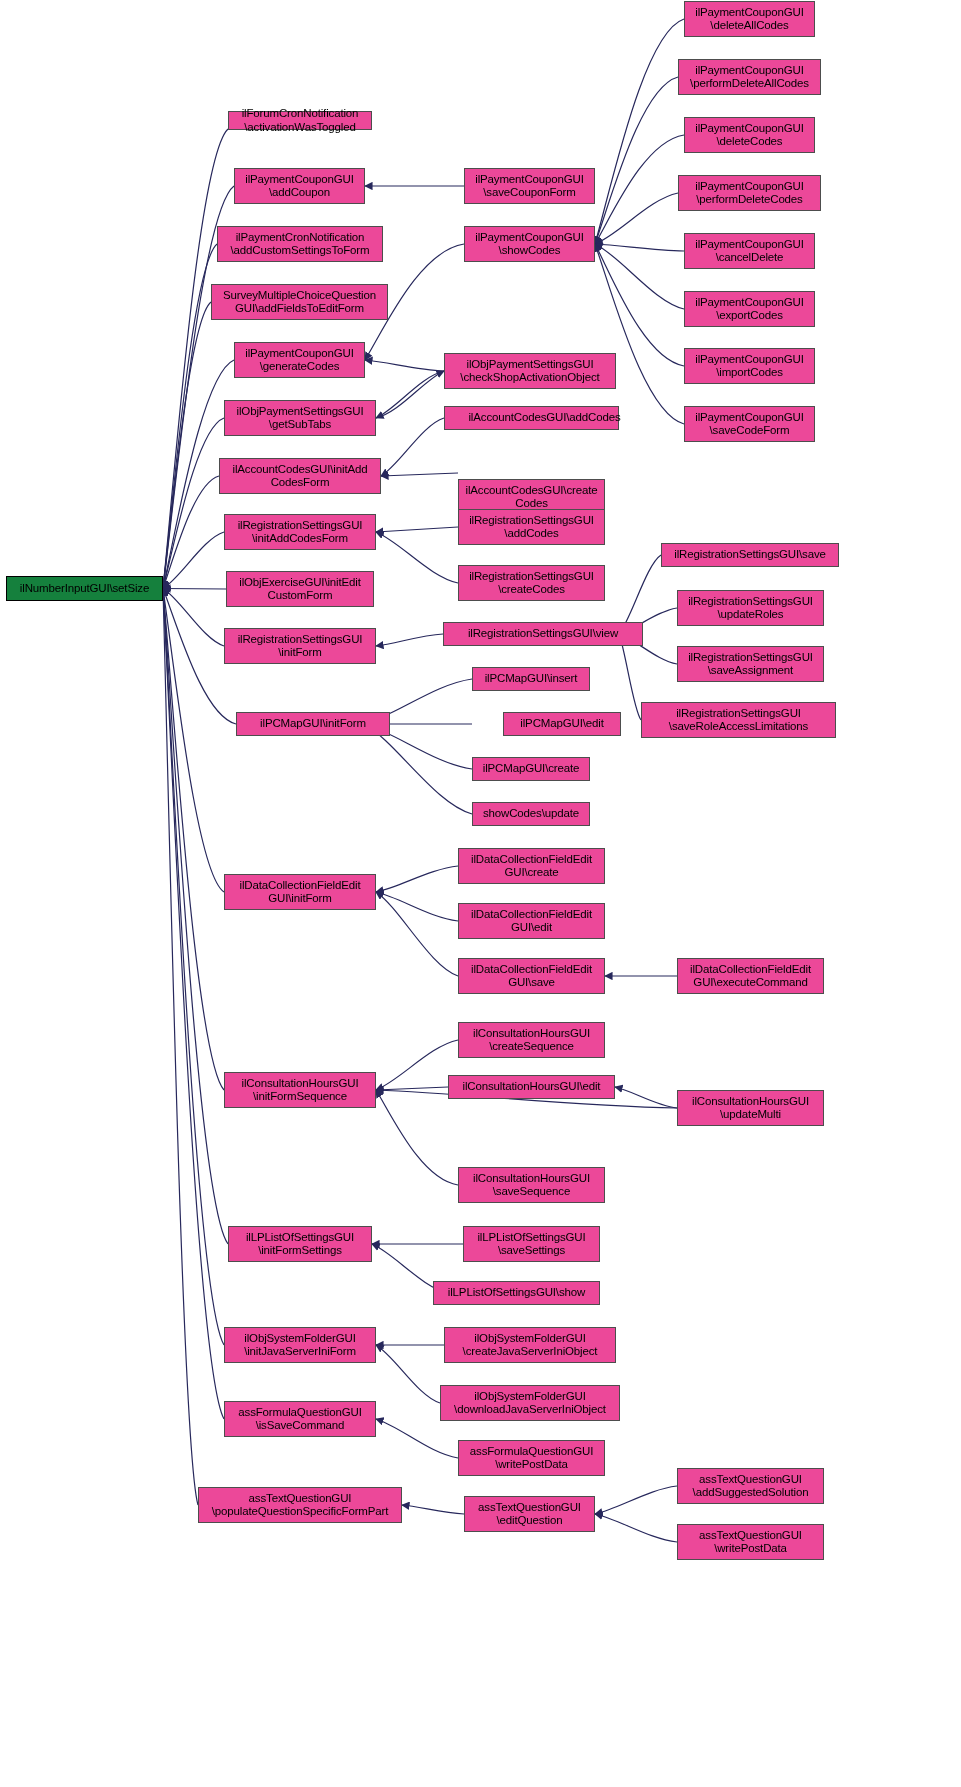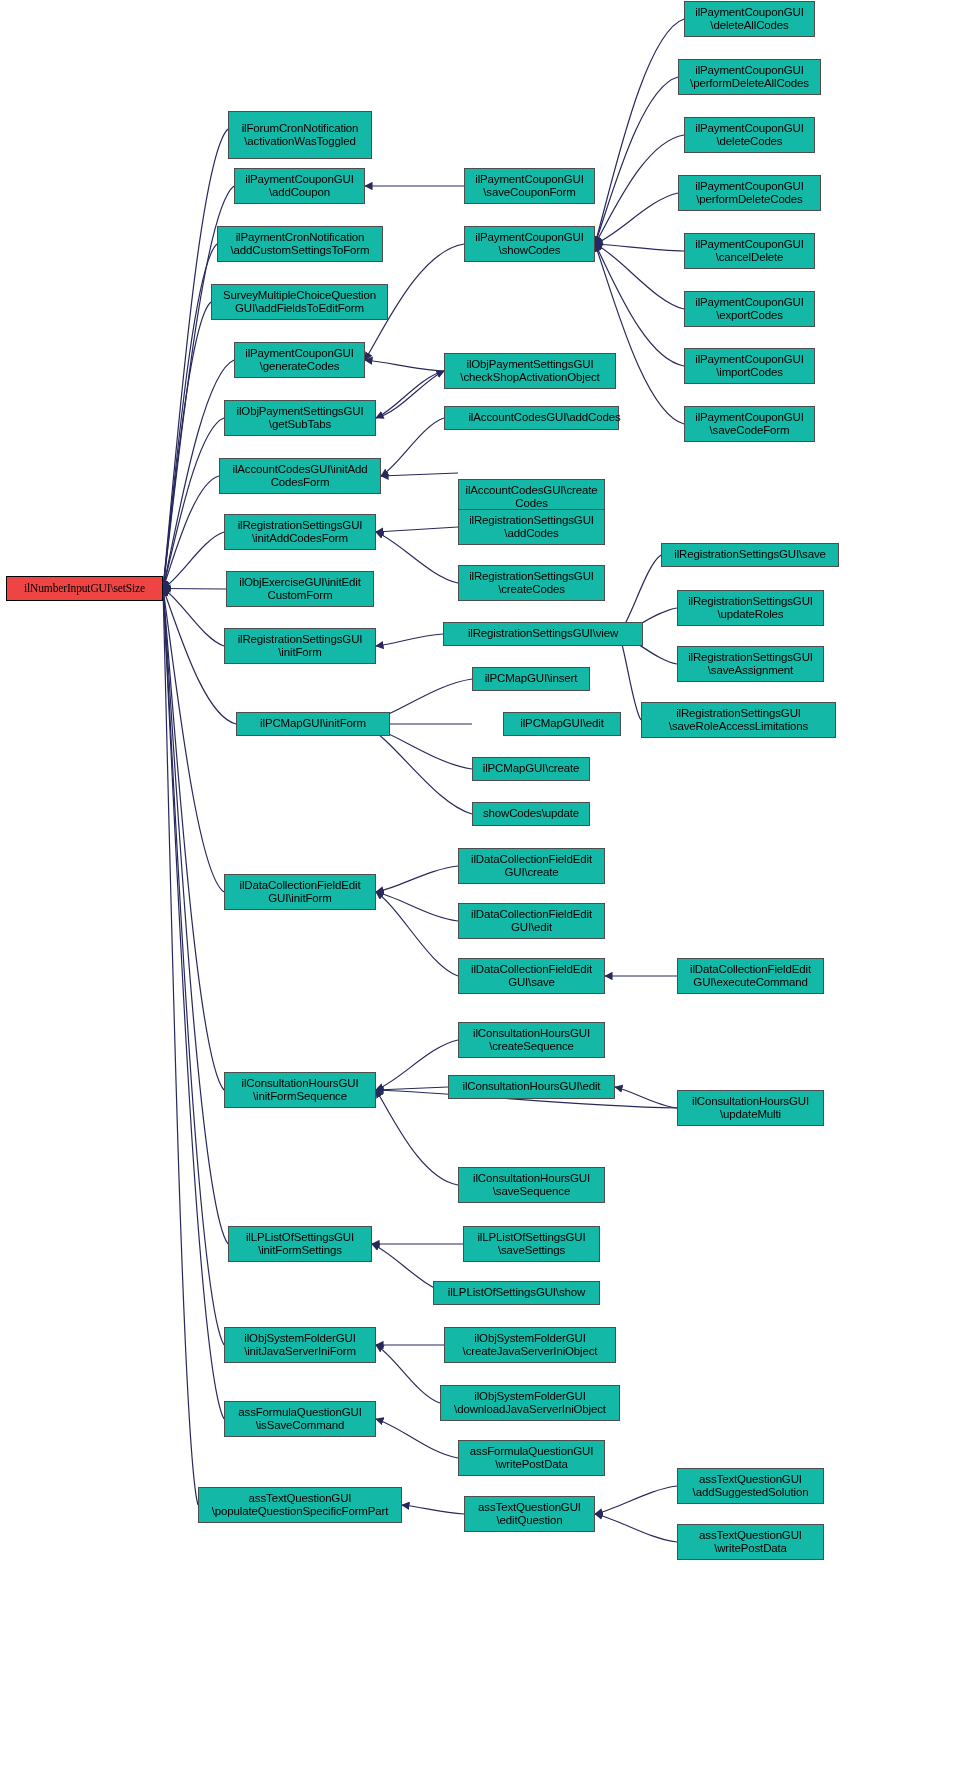--- a/index.html
+++ b/index.html
@@ -15,36 +15,35 @@
   svg#edges{
     position:absolute;
     left:0; top:0;
     width:961px; height:1787px;
     pointer-events:none;
   }
   .node{
     position:absolute;
     box-sizing:border-box;
     border:1px solid #4d4d4d;
-    background:#14b8a6;
+    background:#ec4899;
     color:#000000;
     display:flex;
     align-items:center;
     justify-content:center;
     text-align:center;
     font-size:11.5px;
     line-height:13.5px;
     letter-spacing:-0.15px;
     white-space:pre-line;
     padding:1px 2px;
   }
   .node.root{
-    background:#ef4444;
+    background:#15803d;
     border-color:#000000;
-    font-family:Liberation Serif, serif;
   }
 </style>
 </head>
 <body>
 
 <div id="canvas">
   <svg id="edges" xmlns="http://www.w3.org/2000/svg">
     <defs>
       <marker id="arrow" viewBox="0 0 10 10" refX="9" refY="5" markerWidth="7" markerHeight="7" orient="auto-start-reverse">
         <path d="M 0 0 L 10 5 L 0 10 z" fill="#27285c"></path>
@@ -108,21 +107,21 @@
         <path d="M 641 720 C 633.3 709.68, 625.6 651.2, 619 634" fill="none" stroke="#27285c" stroke-width="1.2" marker-end="url(#arrow)"></path>
         <path d="M 677 976 L 605 976" fill="none" stroke="#27285c" stroke-width="1.2" marker-end="url(#arrow)"></path>
         <path d="M 677 1108 C 655.3 1105.48, 633.6 1091.2, 615 1087" fill="none" stroke="#27285c" stroke-width="1.2" marker-end="url(#arrow)"></path>
         <path d="M 677 1108 C 571.65 1105.84, 466.3 1093.6, 376 1090" fill="none" stroke="#27285c" stroke-width="1.2" marker-end="url(#arrow)"></path>
         <path d="M 677 1486 C 648.3 1489.36, 619.6 1508.4, 595 1514" fill="none" stroke="#27285c" stroke-width="1.2" marker-end="url(#arrow)"></path>
         <path d="M 677 1542 C 648.3 1538.64, 619.6 1519.6, 595 1514" fill="none" stroke="#27285c" stroke-width="1.2" marker-end="url(#arrow)"></path>
       </g>
   </svg>
   <div id="nodes-layer">
       <div class="node root" style="left: 6px; top: 576px; width: 157px; height: 25px;">ilNumberInputGUI\setSize</div>
-      <div class="node" style="left: 228px; top: 111px; width: 144px; height: 48px;">ilForumCronNotification
+      <div class="node" style="left: 228px; top: 111px; width: 144px; height: 19px;">ilForumCronNotification
 \activationWasToggled</div>
       <div class="node" style="left: 234px; top: 168px; width: 131px; height: 36px;">ilPaymentCouponGUI
 \addCoupon</div>
       <div class="node" style="left: 217px; top: 226px; width: 166px; height: 36px;">ilPaymentCronNotification
 \addCustomSettingsToForm</div>
       <div class="node" style="left: 211px; top: 284px; width: 177px; height: 36px;">SurveyMultipleChoiceQuestion
 GUI\addFieldsToEditForm</div>
       <div class="node" style="left: 234px; top: 342px; width: 131px; height: 36px;">ilPaymentCouponGUI
 \generateCodes</div>
       <div class="node" style="left: 224px; top: 400px; width: 152px; height: 36px;">ilObjPaymentSettingsGUI

